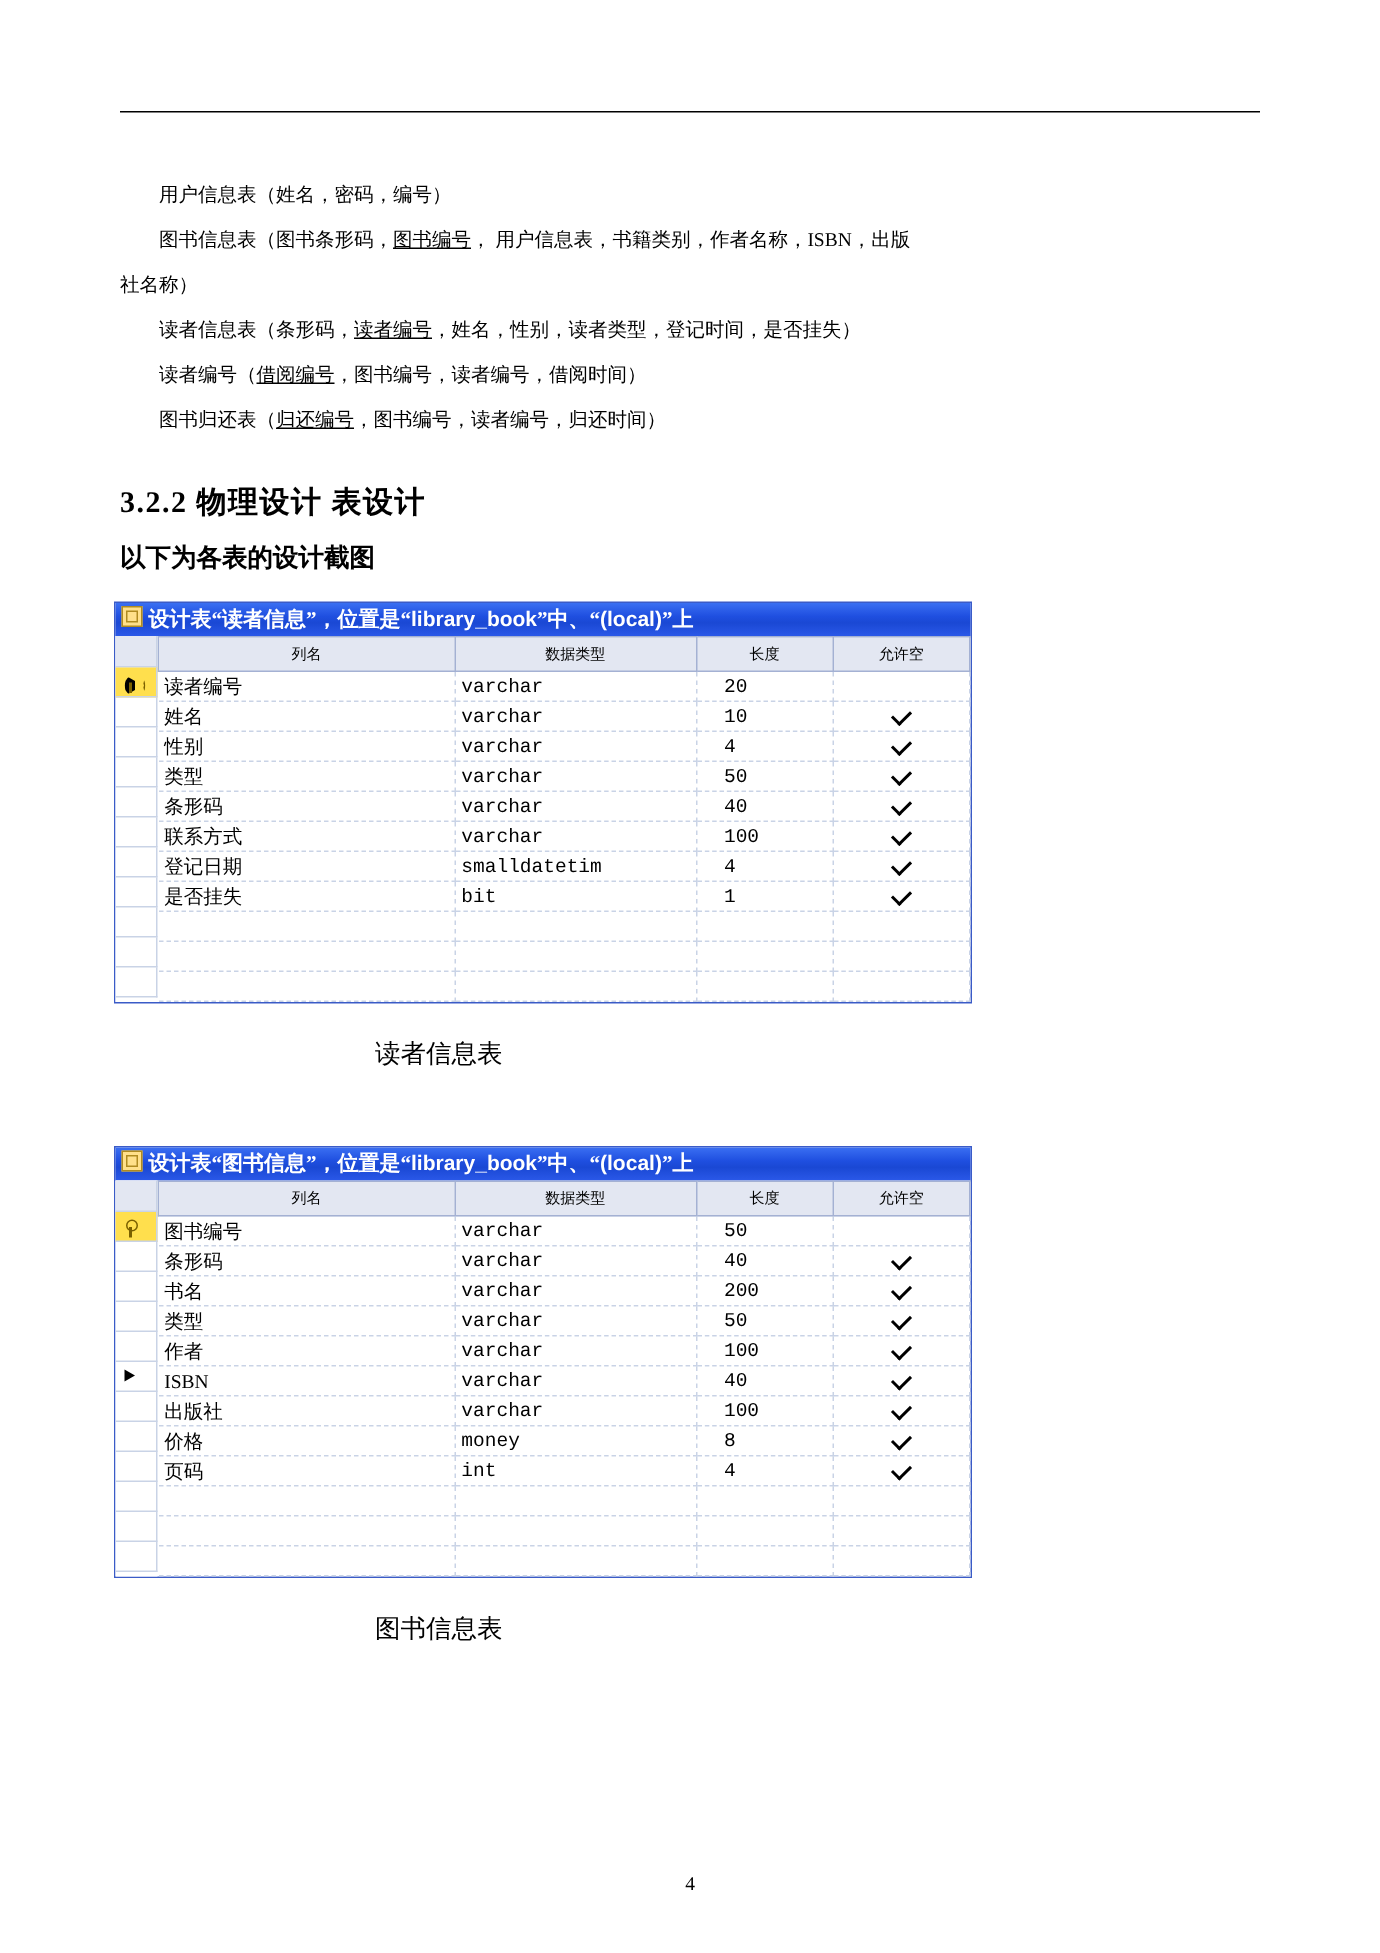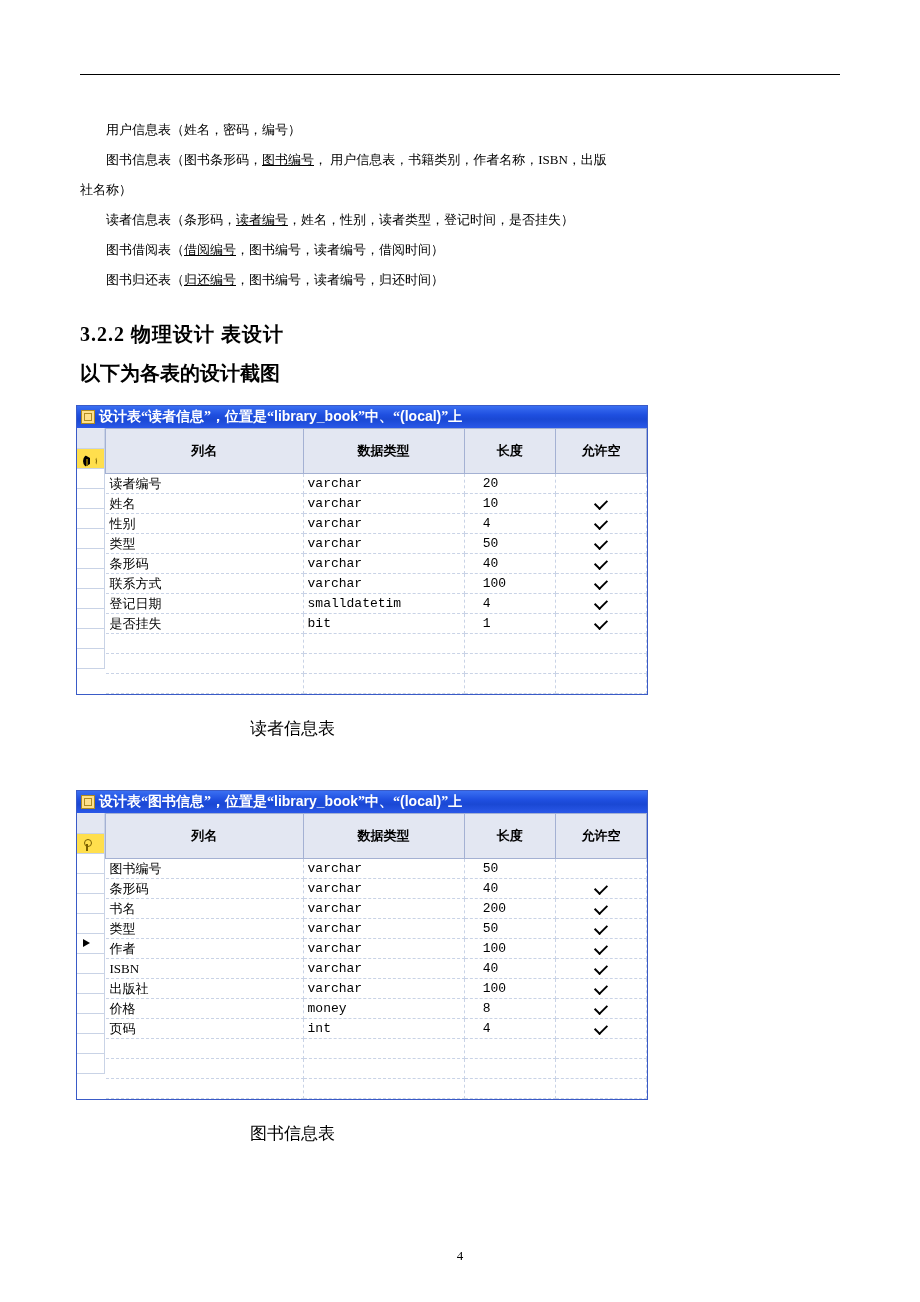--- a/index.html
+++ b/index.html
@@ -31,39 +31,39 @@
     text-decoration:underline;
   }
   .heading{
     font-size:20px;
     font-weight:bold;
     margin:26px 0 10px 0;
     font-family:Liberation Serif, serif;
     letter-spacing:1px;
   }
   .subtext{
-    font-size:20px;
+    font-size:17px;
     font-weight:bold;
     margin:12px 0 18px 0;
   }
   .win{
     margin:4px 0 0 -4px;
     width:570px;
     border:1px solid #3a5bc7;
     font-family:"Tahoma","宋体",sans-serif;
     font-size:13px;
   }
   .titlebar{
     background:linear-gradient(#3a6ff2,#1f4fe0 40%,#1a48d4 60%,#2a58e8);
     color:#fff;
     padding:2px 4px;
     font-weight:bold;
     font-size:14px;
     display:flex;
-    align-items:center;
+    align-items:flex-start;
     gap:4px;
   }
   .titlebar .q{font-family:"SimSun";}
   .title-icon{
     width:14px;height:14px;flex:0 0 14px;
     background:#ffe08a;border:1px solid #b08b20;box-sizing:border-box;
     position:relative;
   }
   .title-icon:after{
     content:"";position:absolute;left:2px;top:2px;right:2px;bottom:2px;
@@ -91,25 +91,25 @@
     border-top:4px solid transparent;border-bottom:4px solid transparent;border-left:7px solid #000;
   }
   table.db{
     border-collapse:collapse;
     flex:1;
     table-layout:fixed;
     width:calc(100% - 28px);
   }
   table.db th{
     background:#e3e7f2;
-    font-weight:bold;
-    font-size:13px;
+    font-weight:normal;
+    font-size:10px;
     border:1px solid #a4b1d3;
     height:20px;
-    padding:12px;
+    padding:1px;
   }
   table.db td{
     border-bottom:1px dashed #c9d3e6;
     border-right:1px dashed #c9d3e6;
     height:19px;
     padding:0 4px;
     font-family:"Courier New","SimSun";
     font-size:13px;
     background:#fff;
     white-space:nowrap;
@@ -149,21 +149,21 @@
   <div class="body-text">
     <div class="indent"><span>用户信息表（姓名，密码，编号）</span></div>
     <div class="indent">
       <span>图书信息表（图书条形码，</span><span class="underline">图书编号</span><span>， 用户信息表，书籍类别，作者名称，ISBN，出版</span>
     </div>
     <div><span>社名称）</span></div>
     <div class="indent">
       <span>读者信息表（条形码，</span><span class="underline">读者编号</span><span>，姓名，性别，读者类型，登记时间，是否挂失）</span>
     </div>
     <div class="indent">
-      <span>图书借阅表（</span><span class="underline">借阅编号</span><span>，图书编号，读者编号，借阅时间）</span>
+      <span>读者编号（</span><span class="underline">借阅编号</span><span>，图书编号，读者编号，借阅时间）</span>
     </div>
     <div class="indent">
       <span>图书归还表（</span><span class="underline">归还编号</span><span>，图书编号，读者编号，归还时间）</span>
     </div>
   </div>
 
   <div class="heading">3.2.2 物理设计 表设计</div>
   <div class="subtext">以下为各表的设计截图</div>
 
   <div class="win">

